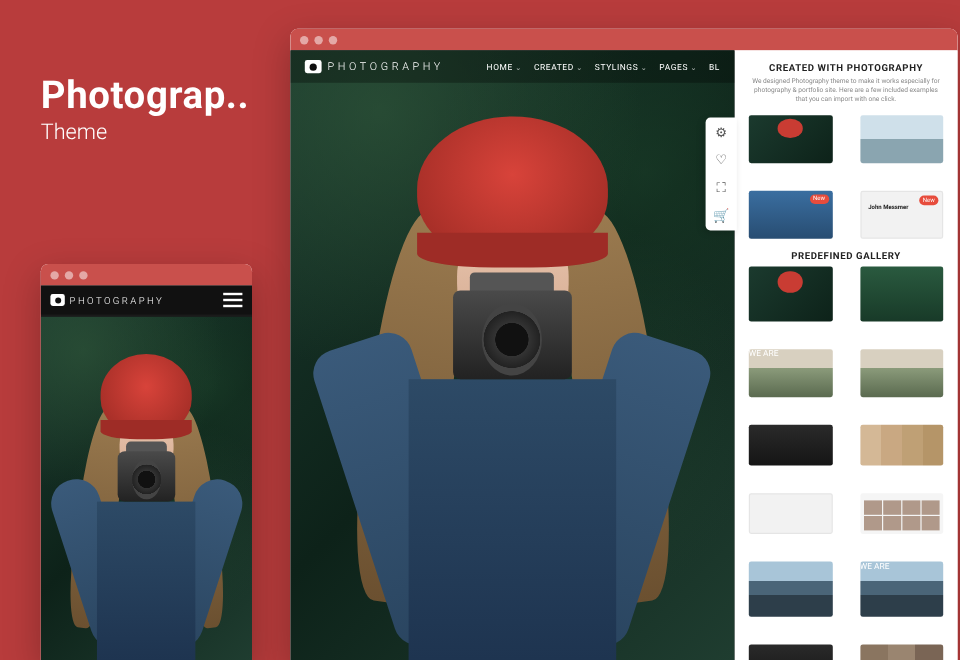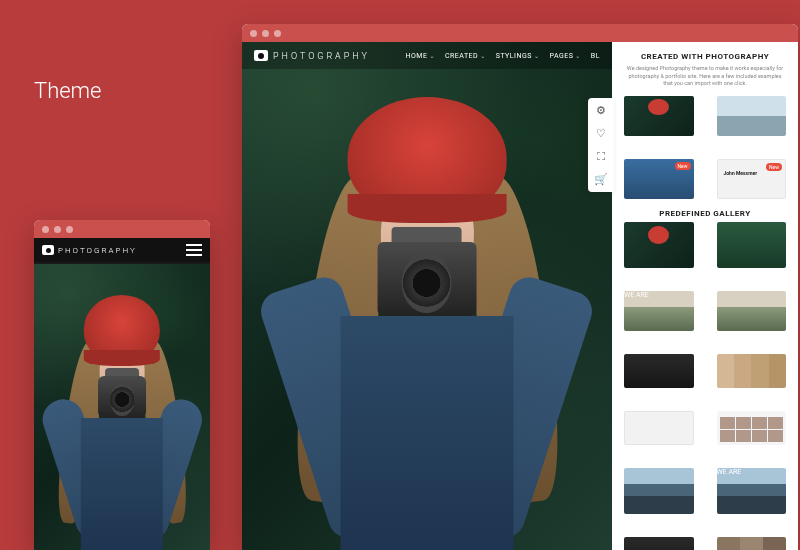--- a/index.html
+++ b/index.html
@@ -1,21 +1,21 @@
 <!DOCTYPE html>
 <html><head>
 <meta charset="utf-8">
 <style>
 * { margin:0; padding:0; box-sizing:border-box; }
 body { font-family:-apple-system,BlinkMacSystemFont,"Segoe UI",Roboto,sans-serif; background:#b83c3c; width:800px; height:550px; overflow:hidden; position:relative; }
 
 
 .promo { position:absolute; left:34px; top:60px; color:#fff; }
 .promo h1 { font-size:32px; font-weight:700; letter-spacing:.5px; }
-.promo .sub { font-size:22px; font-weight:300; margin-top:18px; }
+.promo .sub { font-size:18px; font-weight:300; margin-top:2px; }
 .promo .by { font-size:14px; font-weight:400; margin-top:14px; opacity:.95; }
 
 
 .frame { position:absolute; background:#fff; border-radius:6px 6px 0 0; overflow:hidden; box-shadow:0 10px 30px rgba(0,0,0,.25); }
 .titlebar { background:#c9504c; height:18px; display:flex; align-items:center; padding:0 8px; gap:5px; }
 .dot { width:7px; height:7px; border-radius:50%; background:rgba(255,255,255,.5); }
 
 
 .mobile { left:34px; top:220px; width:176px; height:330px; }
 .mobile .viewport { height:calc(100% - 18px); background:#1a1a1a; position:relative; }
@@ -90,20 +90,21 @@
 .t-faces{background:linear-gradient(90deg,#d4b896 25%,#c9a882 25% 50%,#bfa075 50% 75%,#b59568 75%);}
 .t-gal{background:#f5f5f5;display:grid;grid-template-columns:repeat(4,1fr);grid-template-rows:repeat(2,1fr);gap:1px;padding:6px 3px 3px;}
 .t-gal i{background:#b0998a;}
 .t-mount{background:linear-gradient(#a8c5d8 35%,#4a6578 35% 60%,#2d3e4a 60%);}
 .t-people{background:linear-gradient(90deg,#8a7560 33%,#9a8570 33% 66%,#7a6555 66%);}
 </style>
 </head>
 <body>
 
 <div class="promo">
+  <h1>Photograp..</h1>
   <div class="sub">Theme</div>
 </div>
 
 <div class="frame mobile">
   <div class="titlebar">
     <div class="dot"></div>
     <div class="dot"></div>
     <div class="dot"></div>
   </div>
   <div class="viewport">

